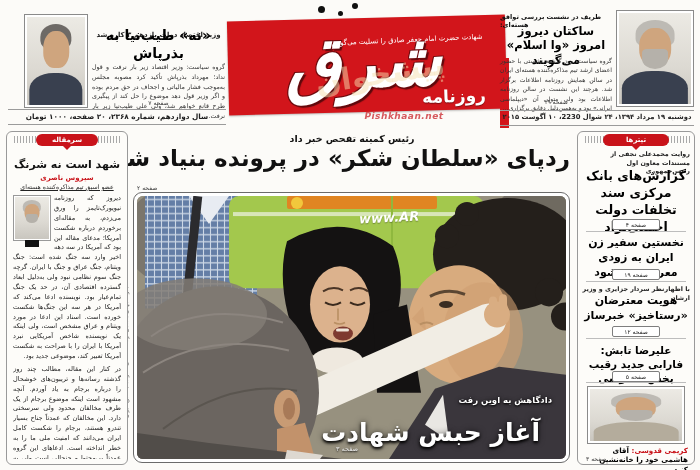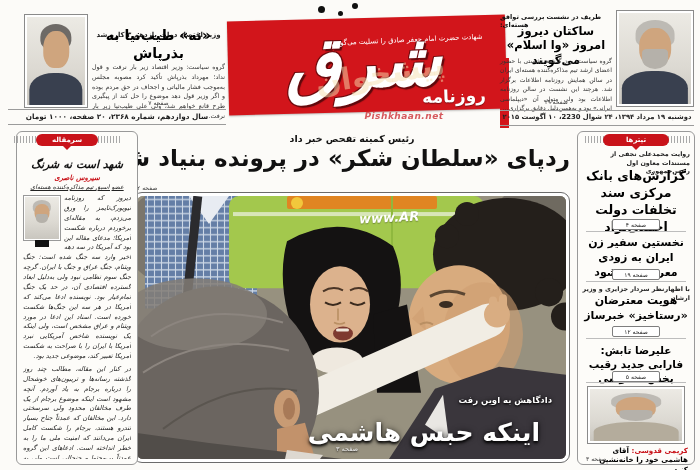--- a/index.html
+++ b/index.html
@@ -184,26 +184,26 @@
         <ellipse cx="150" cy="212" rx="13" ry="19" fill="#c89b74"></ellipse>
         <ellipse cx="152" cy="212" rx="6" ry="11" fill="#a87a58"></ellipse>
         <polygon points="140,232 168,226 178,262 140,262" fill="#c2926b"></polygon>
         <polygon points="0,236 72,246 205,262 0,262" fill="#514d49"></polygon>
         <polygon points="150,253 186,258 183,262 148,262" fill="#ddd8d0"></polygon>
       </svg>
       <div class="van-text">www.AR</div>
       <div class="ph-kicker">
         <div>دادگاهش به اوین رفت</div>
       </div>
-      <div class="ph-headline">اینکه حبس هاشمی</div>
+      <div class="ph-headline">آغاز حبس شهادت</div>
       <div class="ph-page">صفحه ۳</div>
     </div>
   </div>
 
-  <div class="boxed" style="left:16px;top:131px;width:122px;height:334px;font-style:italic;">
+  <div class="boxed" style="left:6px;top:131px;width:122px;height:334px;">
     <div class="ed-title">شهد است نه شرنگ</div>
     <div class="ed-author">سیروس ناصری</div>
     <div class="ed-role">عضو اسبق تیم مذاکره‌کننده هسته‌ای</div>
     <div class="ed-body">
       <span class="ed-photo">
         <span class="portrait whitehair" style="display:block;width:100%;height:100%;">
           <span class="p-hair"></span>
           <span class="p-head"></span>
           <span class="p-beard"></span>
         </span>

